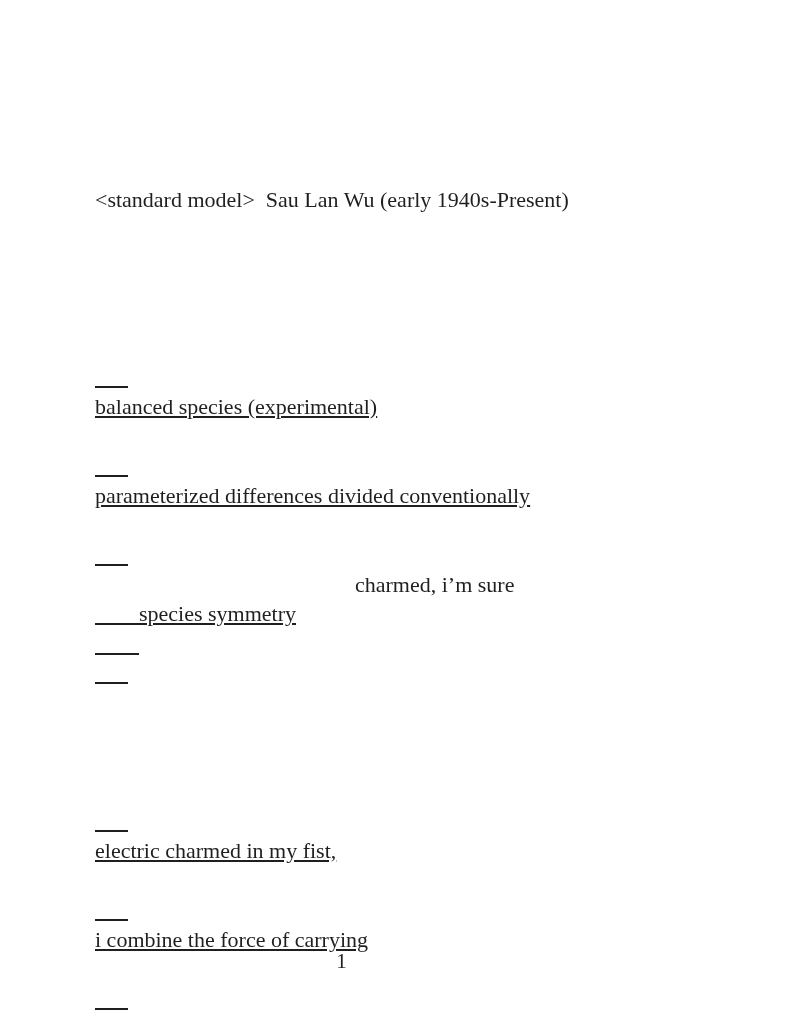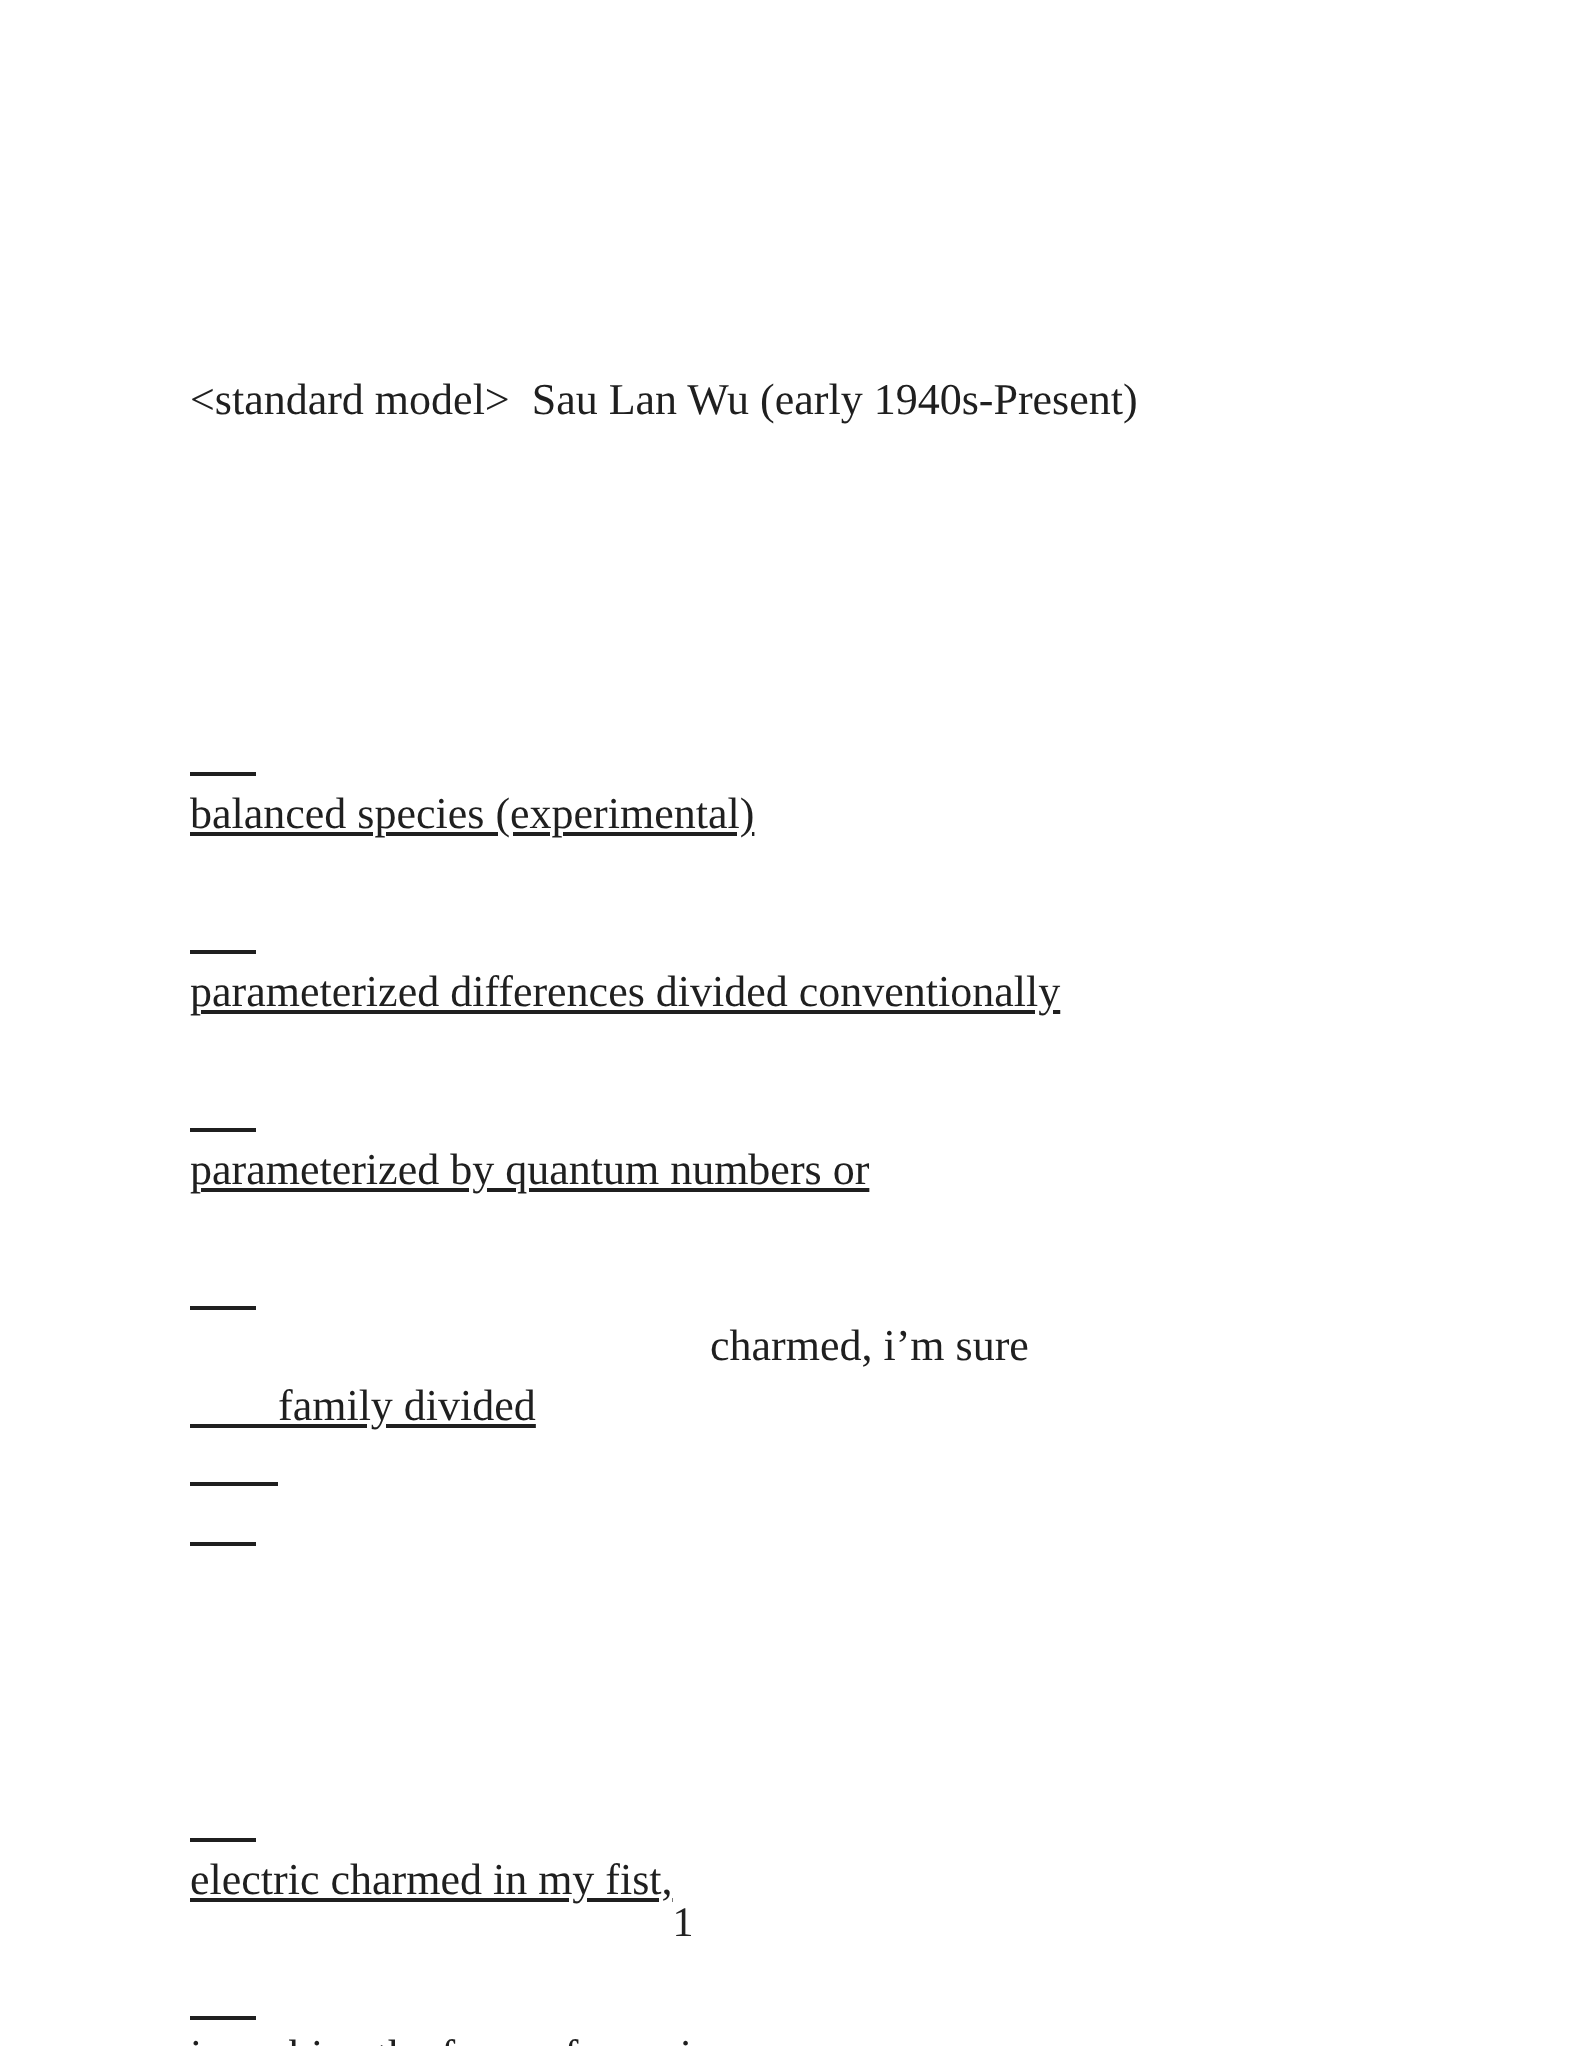--- a/index.html
+++ b/index.html
@@ -55,23 +55,22 @@
 <body>
 
 <div class="page">
   <div class="content">
 
     <div class="title-line">&lt;standard model&gt;  Sau Lan Wu (early 1940s-Present)</div>
 
     <div class="stanza">
       <div class="line">balanced species (experimental)</div>
       <div class="line">parameterized differences divided conventionally</div>
-      <div class="line">parameterized by quantum numbers or</div>
       <div class="line">
-        <span>family divided</span>
+        <span>species symmetry</span>
         <span class="gap-right">charmed, i’m sure</span>
       </div>
     </div>
 
     <div class="stanza">
       <div class="line">electric charmed in my fist,</div>
       <div class="line">i combine the force of carrying</div>
       
       
       

